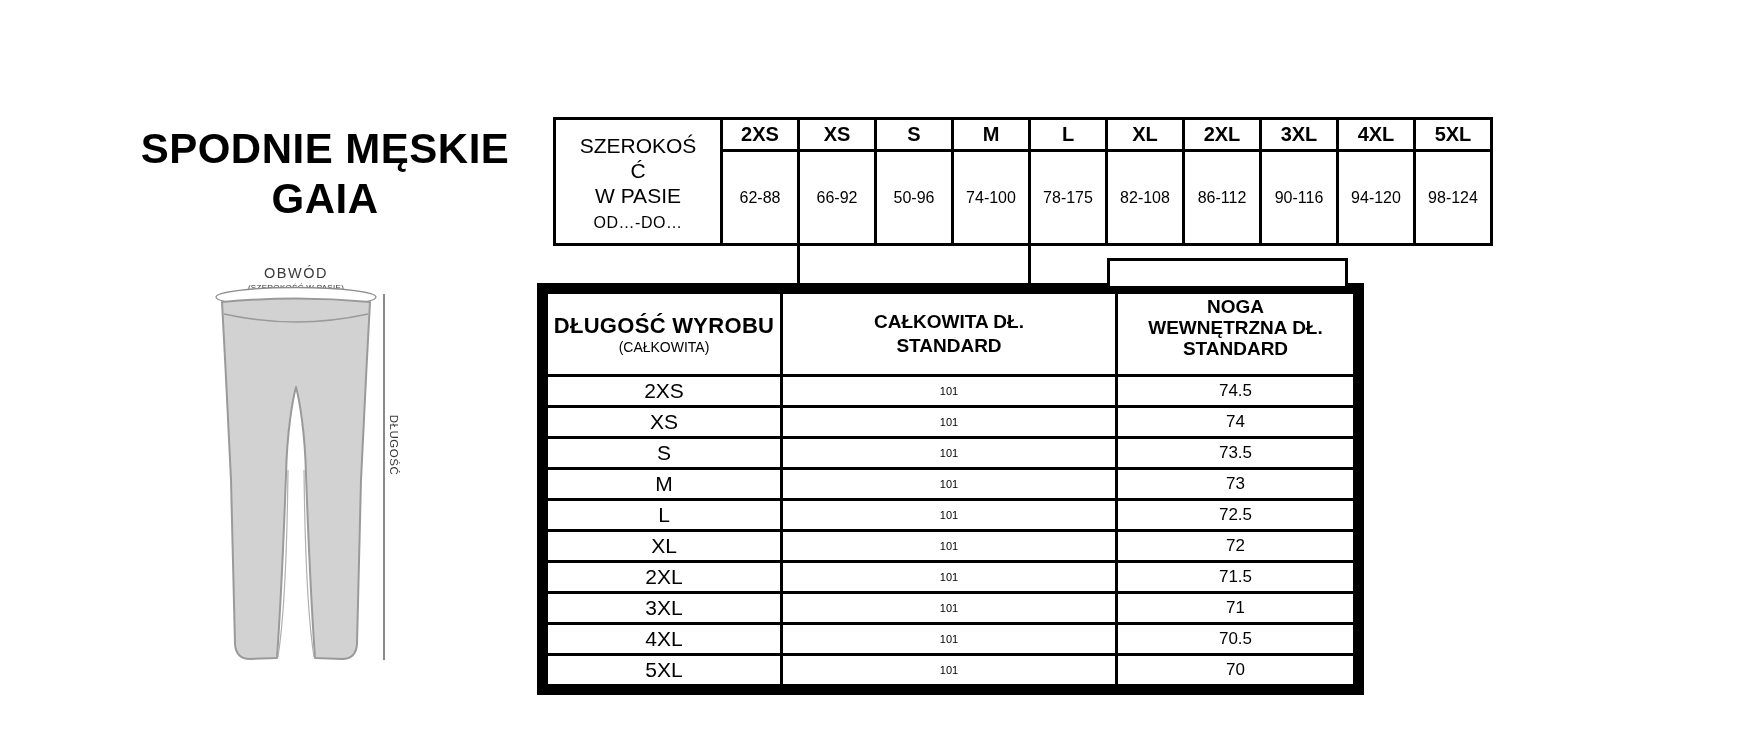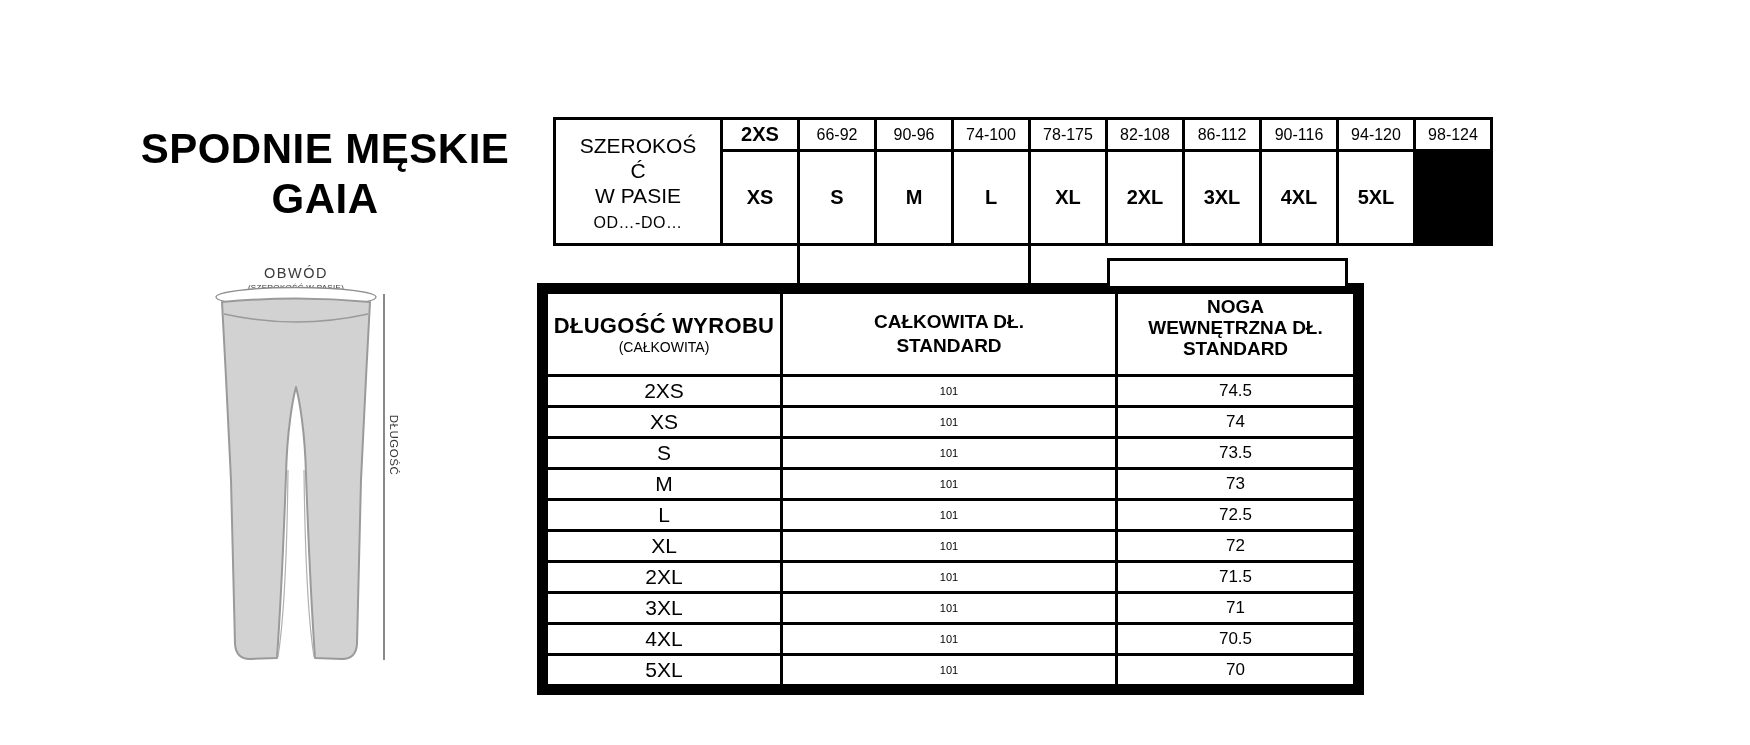--- a/index.html
+++ b/index.html
@@ -77,24 +77,25 @@
 
   <div class="waist-table">
     <div class="wt-head">
       <div>SZEROKOŚ</div>
       <div>Ć</div>
       <div>W PASIE</div>
       <div class="od">OD…-DO…</div>
     </div>
 
     <div class="wt-size">2XS</div>
+    <div class="wt-range">62-88</div>
     <div class="wt-size">XS</div>
     <div class="wt-range">66-92</div>
     <div class="wt-size">S</div>
-    <div class="wt-range">90-96</div>
+    <div class="wt-range">50-96</div>
     <div class="wt-size">M</div>
     <div class="wt-range">74-100</div>
     <div class="wt-size">L</div>
     <div class="wt-range">78-175</div>
     <div class="wt-size">XL</div>
     <div class="wt-range">82-108</div>
     <div class="wt-size">2XL</div>
     <div class="wt-range">86-112</div>
     <div class="wt-size">3XL</div>
     <div class="wt-range">90-116</div>

